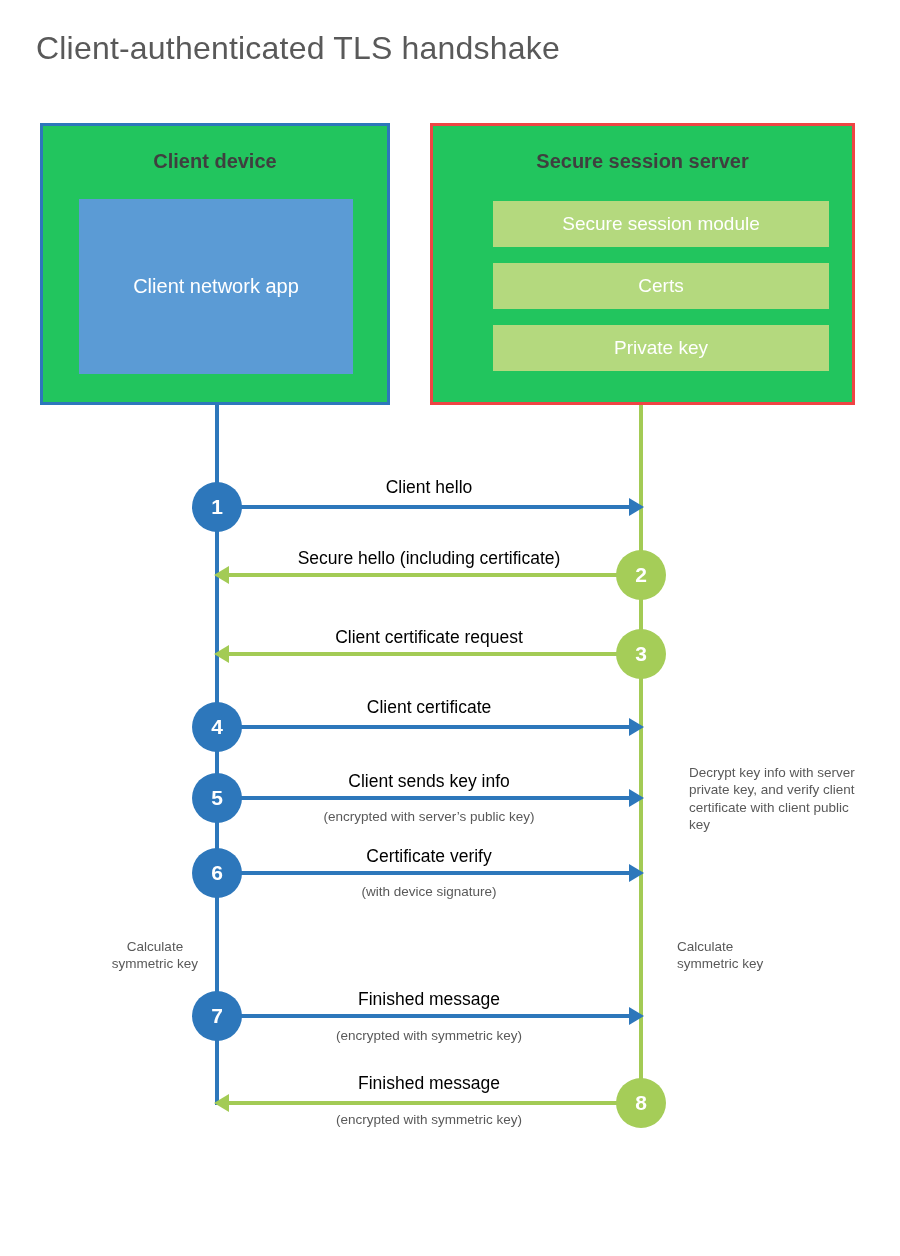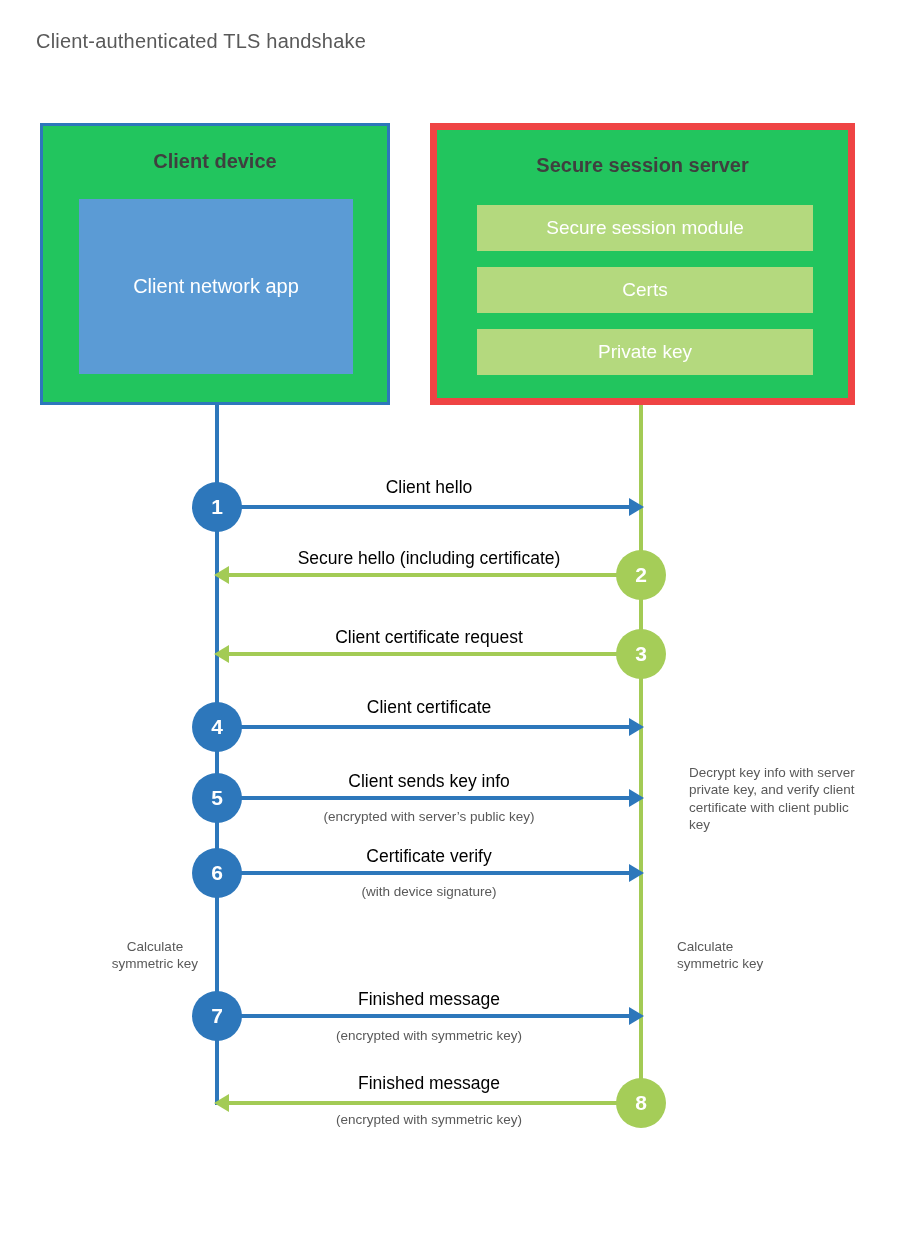--- a/index.html
+++ b/index.html
@@ -1,28 +1,28 @@
 <!DOCTYPE html>
 <html><head>
 <meta charset="utf-8">
 <style>
   html,body{margin:0;padding:0;background:#ffffff;}
   body{font-family:"Liberation Sans","DejaVu Sans",sans-serif;}
   .canvas{position:relative;width:900px;height:1256px;background:#fff;overflow:hidden;}
 
-  .page-title{position:absolute;left:36px;top:30px;font-size:20px;font-weight:300;color:#595959;letter-spacing:.2px;}
+  .page-title{position:absolute;left:36px;top:30px;font-size:32px;font-weight:300;color:#595959;letter-spacing:.2px;}
 
   
   .box{position:absolute;top:123px;height:282px;background:#22c55e;box-sizing:border-box;}
   .client-box{left:40px;width:350px;border:3px solid #2d77bb;}
-  .server-box{left:430px;width:425px;border:7px solid #ef4444;}
+  .server-box{left:430px;width:425px;border:3px solid #ef4444;}
   .box-title{position:absolute;left:0;right:0;top:24px;text-align:center;font-size:20px;font-weight:700;color:#3f3f3f;}
   .client-app{position:absolute;left:36px;top:73px;width:274px;height:175px;background:#5b9bd5;color:#fff;
               display:flex;align-items:center;justify-content:center;text-align:center;font-size:20px;line-height:1.45;padding:0 28px;box-sizing:border-box;}
-  .bar{position:absolute;left:40px;width:336px;height:46px;background:#b4d97e;color:#fff;
+  .bar{position:absolute;left:60px;width:336px;height:46px;background:#b4d97e;color:#fff;
        display:flex;align-items:center;justify-content:center;font-size:19px;text-align:center;}
   .bar1{top:75px;} .bar2{top:137px;} .bar3{top:199px;}
 
   
   .vline{position:absolute;top:405px;height:700px;width:4px;z-index:1;}
   .blue-vline{left:215px;background:#2d77bb;}
   .green-vline{left:639px;background:#a3cb55;}
 
   
   .circle{position:absolute;width:50px;height:50px;border-radius:50%;z-index:3;

